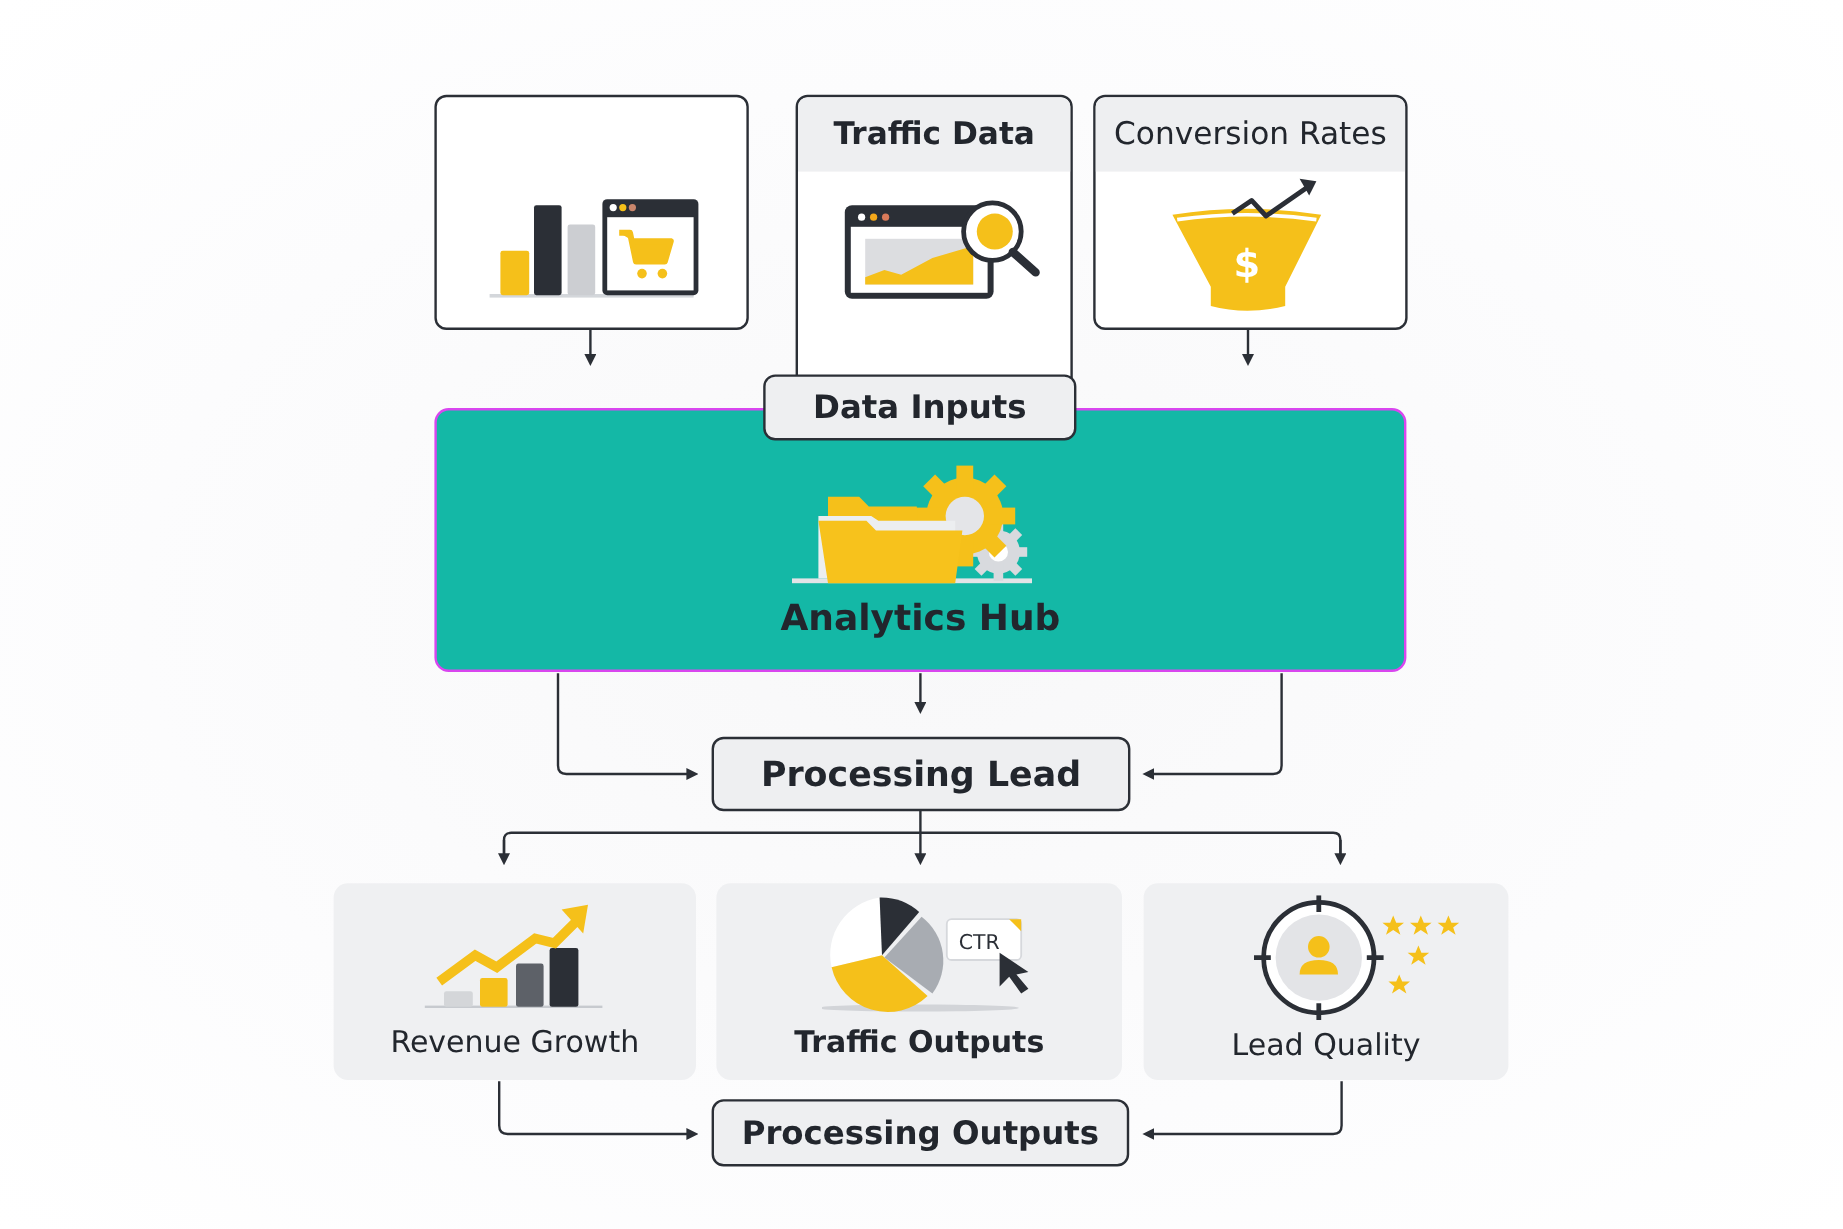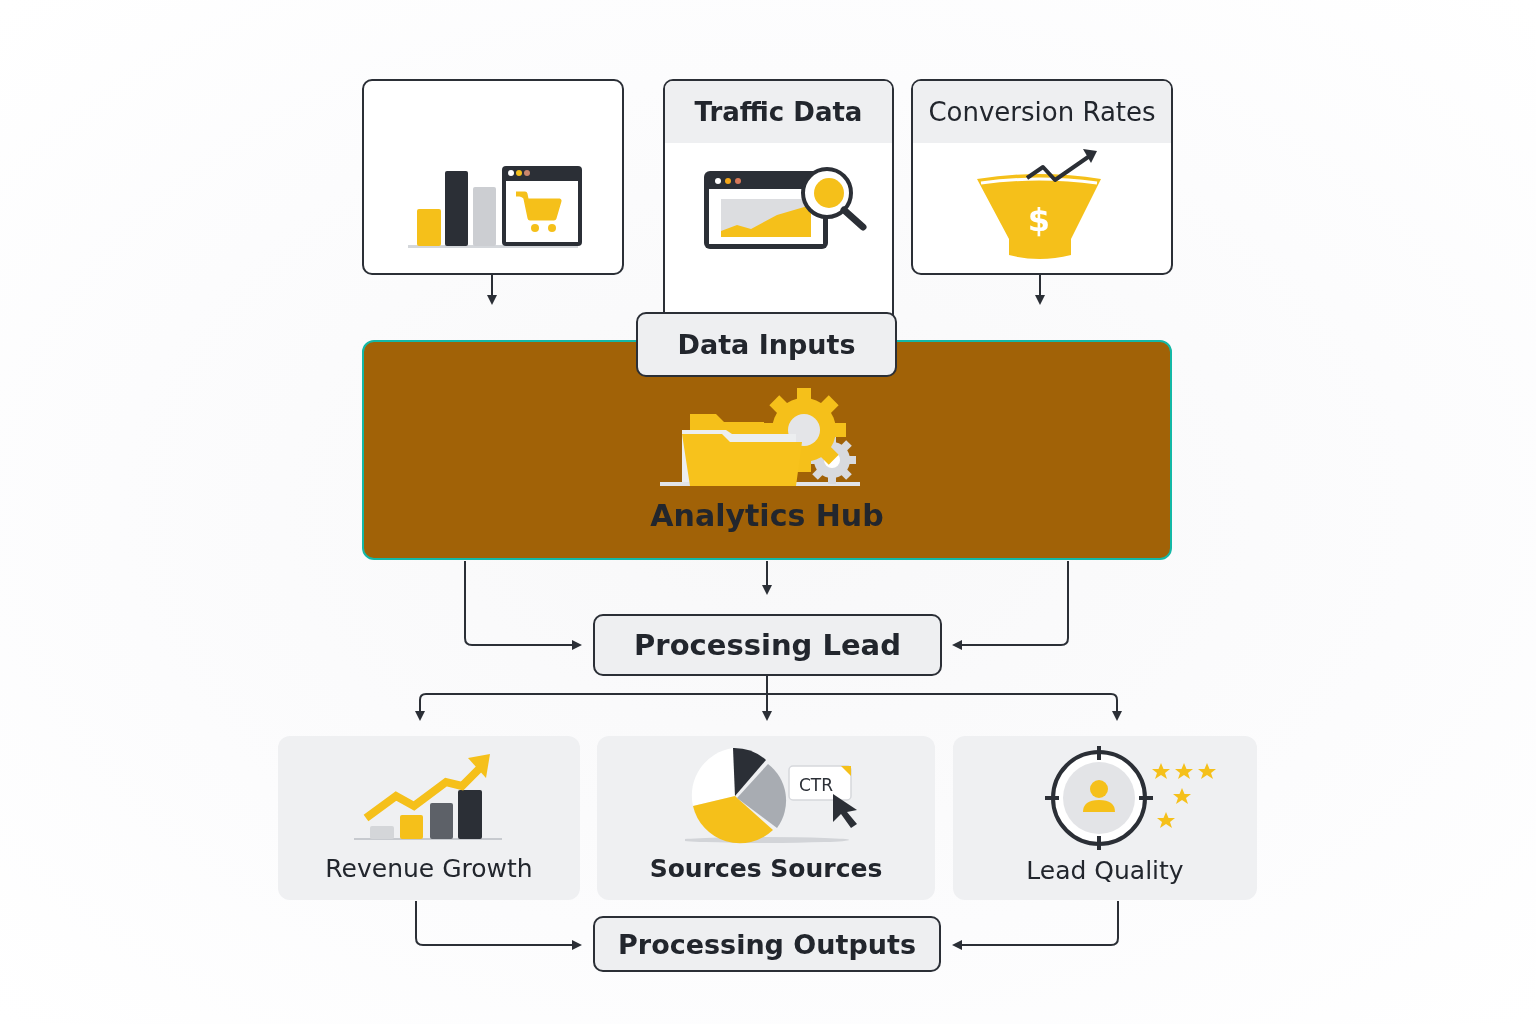--- a/index.html
+++ b/index.html
@@ -18,21 +18,21 @@
     position:absolute; left:0; top:0; right:0; height:62px; background:#eeeff1;
     display:flex; align-items:center; justify-content:center;
     font-size:26px; color:#22262d;
   }
   .bold { font-weight:bold; }
   .label-box {
     position:absolute; background:#eeeff1; border:2px solid #2b2f36; border-radius:10px; box-sizing:border-box;
     display:flex; align-items:center; justify-content:center; font-weight:bold; color:#22262d;
   }
   .hub {
-    position:absolute; background:#a16207; border:2px solid #14b8a6; border-radius:12px; box-sizing:border-box;padding-left:42px;
+    position:absolute; background:#14b8a6; border:2px solid #d946ef; border-radius:12px; box-sizing:border-box;padding-left:42px;
   }
   .out {
     position:absolute; background:#eff0f2; border-radius:12px; box-sizing:border-box;
   }
   .out-label {
     position:absolute; left:0; right:0; text-align:center; font-size:25px; color:#22262d;
   }
   svg.lines { position:absolute; left:0; top:0; }
 </style>
 </head>
@@ -127,21 +127,21 @@
     </g>
 
     <path d="M34,28 L60,28 L68,36 L108,36 L112,96 L34,96 z" fill="#f5c01a"></path>
     <path d="M26,44 L70,44 L76,48 L140,48 L140,96 L26,96 z" fill="#eceef0"></path>
 
     <path d="M26,48 L66,48 L74,56 L146,56 L140,100 L34,100 z" fill="#f7c21c"></path>
   </svg>
   <div class="abs bold" style="left:0;right:0;top:156px;text-align:center;font-size:30px;">Analytics Hub</div>
 </div>
 
-<div class="label-box" style="left:636px;top:312px;width:261px;height:65px;font-size:27px;">Data Inputs</div>
+<div class="label-box" style="left:636px;top:312px;width:261px;height:55px;font-size:27px;">Data Inputs</div>
 
 <div class="label-box" style="left:593px;top:614px;width:349px;height:62px;font-size:29px;">Processing Lead</div>
 
 <div class="out" style="left:278px;top:736px;width:302px;height:164px;">
   <svg class="abs" style="left:70px;top:16px;" width="160" height="92">
     <rect x="6" y="86" width="148" height="2" fill="#c7cacf"></rect>
     <rect x="22" y="74" width="24" height="13" fill="#d4d6d9" rx="2"></rect>
     <rect x="52" y="63" width="23" height="24" fill="#f5c01a" rx="2"></rect>
     <rect x="82" y="51" width="23" height="36" fill="#5d6168" rx="2"></rect>
     <rect x="110" y="38" width="24" height="49" fill="#2b2f36" rx="2"></rect>
@@ -156,21 +156,21 @@
     <ellipse cx="80" cy="96" rx="84" ry="3" fill="#d2d4d8"></ellipse>
     <path d="M50,52 L48,4 A48,48 0 0 0 8,62 z" fill="#ffffff"></path>
     <path d="M50,52 L8,62 A48,48 0 0 0 88,86 z" fill="#f5c01a"></path>
     <path d="M50,52 L48,4 A48,48 0 0 1 81,16 z" fill="#2b2f36"></path>
     <path d="M52,54 L83,20 A46,46 0 0 1 92,84 z" fill="#a8acb2"></path>
     <rect x="104" y="22" width="62" height="34" rx="4" fill="#ffffff" stroke="#d6d8dc" stroke-width="1.5"></rect>
     <path d="M156,22 L166,22 L166,32 z" fill="#f5c01a"></path>
     <text x="131" y="47" text-anchor="middle" font-family="DejaVu Sans, sans-serif" font-size="17" fill="#2b2f36">CTR</text>
     <path d="M152,52 L152,80 L160,72 L170,86 L176,82 L166,70 L176,68 z" fill="#2b2f36" transform="translate(-4,-2)"></path>
   </svg>
-  <div class="out-label bold" style="top:118px;">Sources Sources</div>
+  <div class="out-label bold" style="top:118px;">Traffic Outputs</div>
 </div>
 
 <div class="out" style="left:953px;top:736px;width:304px;height:164px;">
   <svg class="abs" style="left:88px;top:10px;" width="180" height="110">
     <circle cx="58" cy="52" r="46" fill="#ffffff" stroke="#2b2f36" stroke-width="4"></circle>
     <circle cx="58" cy="52" r="36" fill="#e3e4e7"></circle>
     <line x1="58" y1="0" x2="58" y2="14" stroke="#2b2f36" stroke-width="4"></line>
     <line x1="58" y1="90" x2="58" y2="104" stroke="#2b2f36" stroke-width="4"></line>
     <line x1="4" y1="52" x2="18" y2="52" stroke="#2b2f36" stroke-width="4"></line>
     <line x1="98" y1="52" x2="112" y2="52" stroke="#2b2f36" stroke-width="4"></line>

